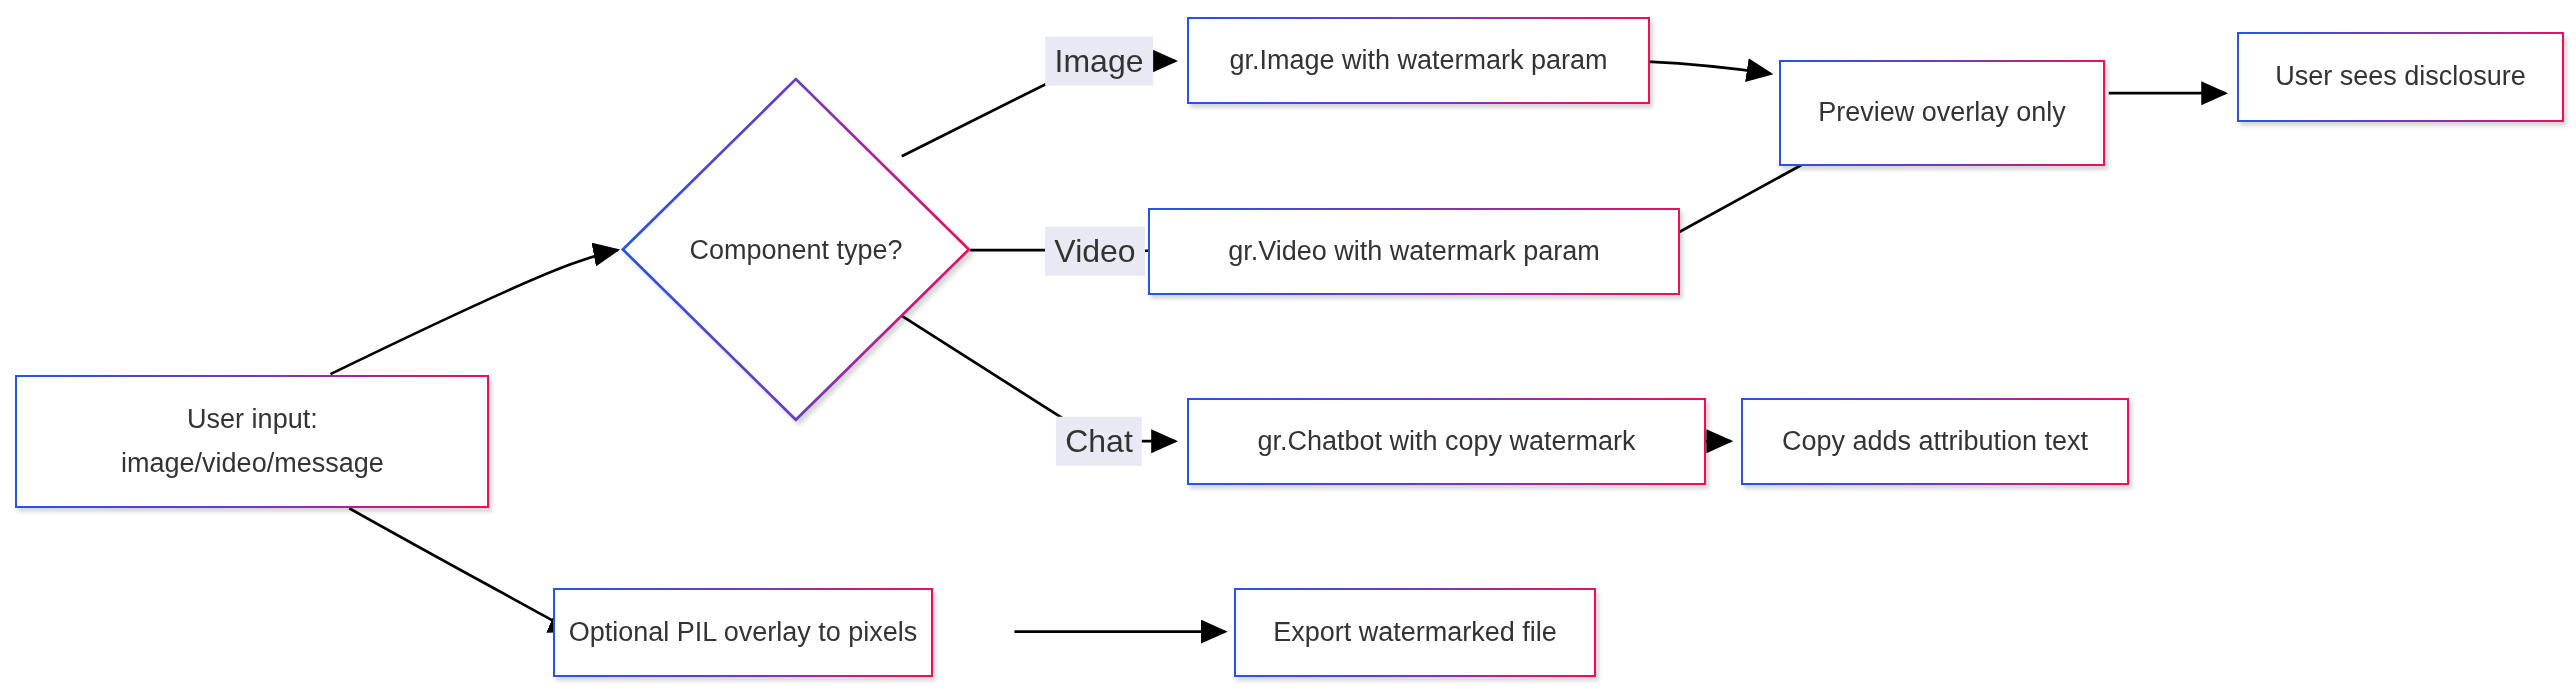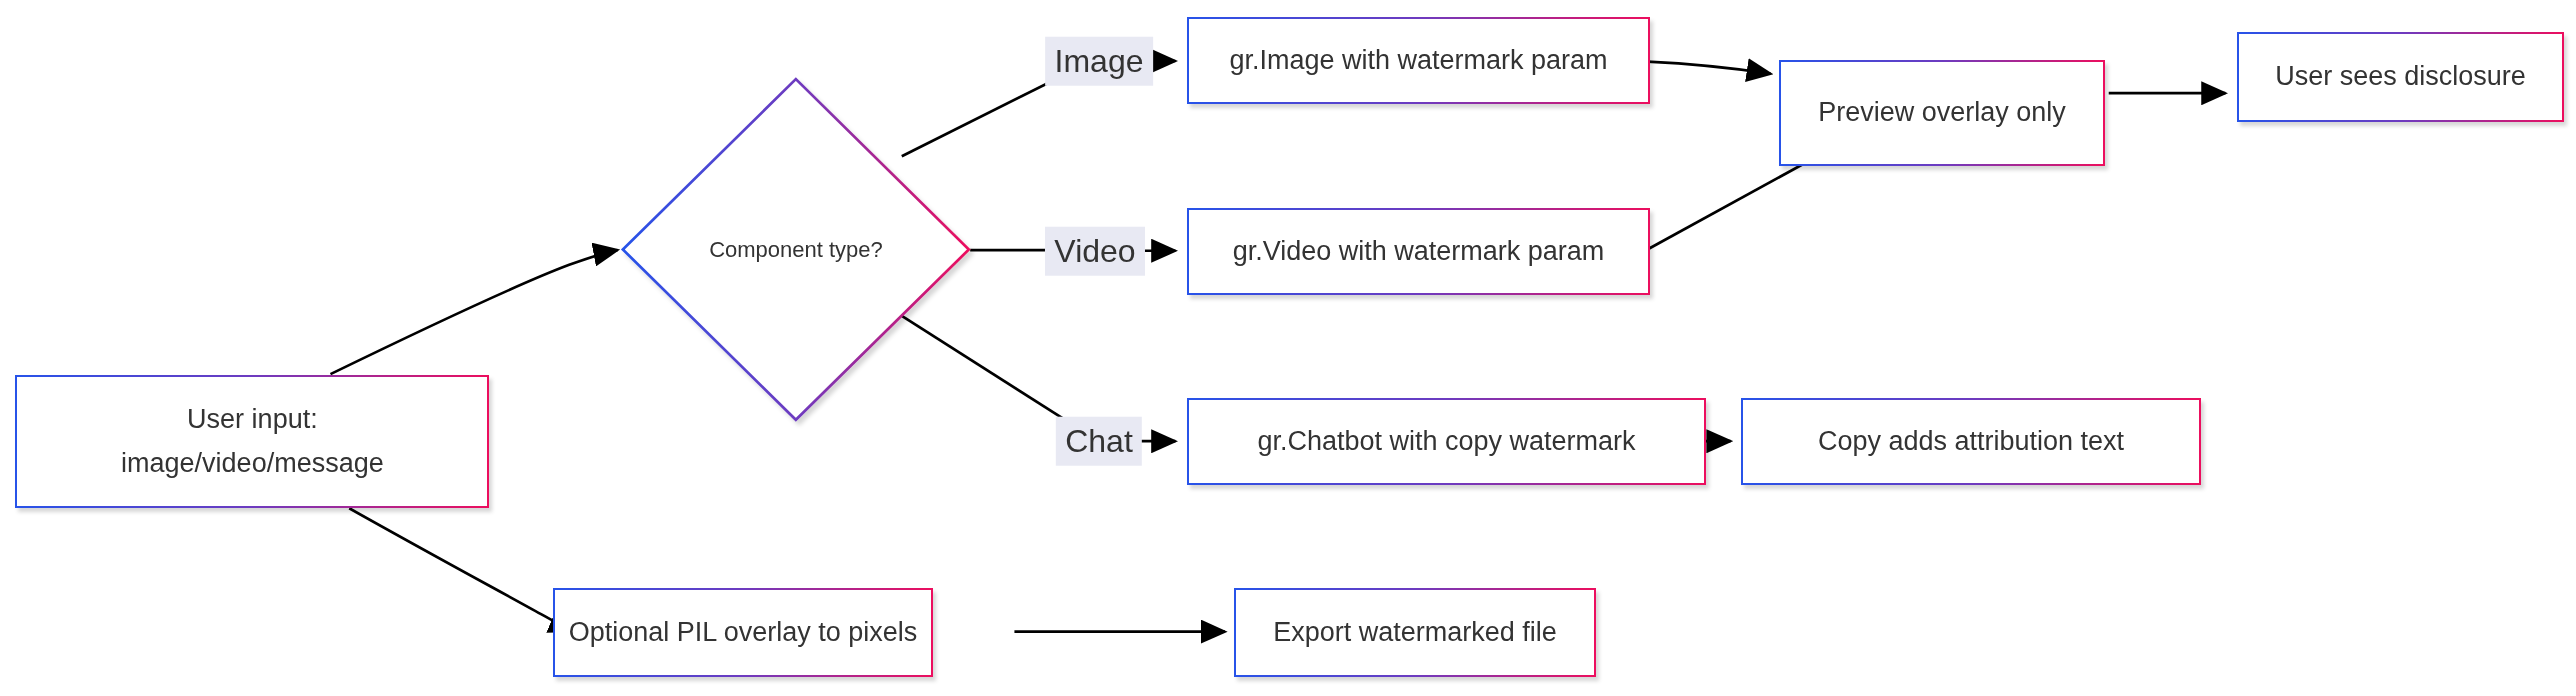--- a/index.html
+++ b/index.html
@@ -30,21 +30,21 @@
     border-image:linear-gradient(90deg,var(--g-start) 0%,var(--g-mid) 50%,var(--g-end) 100%) 1;
     box-shadow:3.4px 4px 4px rgba(0,0,0,0.16);
     font-size:27px;line-height:1.6;
     text-align:center;
     white-space:pre-line;
     box-sizing:border-box;
   }
   .diamond-label{
     position:absolute;
     display:flex;align-items:center;justify-content:center;
-    font-size:22px;text-align:center;
+    font-size:27px;text-align:center;
     background:transparent;
   }
   .edge-label{
     position:absolute;
     transform:translate(-50%,-50%);
     background:var(--label-bg);
     padding:6.7px 9.4px;
     font-size:32px;line-height:1.1;
     white-space:nowrap;
   }
@@ -91,37 +91,37 @@
 
   <div class="node" style="left:15.4px;top:375px;width:474px;height:133px">
     <span>User input:
 image/video/message</span>
   </div>
 
   <div class="node" style="left:1187px;top:17.4px;width:463px;height:87px">
     <span>gr.Image with watermark param</span>
   </div>
 
-  <div class="node" style="left:1187px;top:208px;width:463px;height:87px">
+  <div class="node" style="left:1148px;top:208px;width:532px;height:87px">
     <span>gr.Video with watermark param</span>
   </div>
 
   <div class="node" style="left:1187px;top:398px;width:519px;height:87px">
     <span>gr.Chatbot with copy watermark</span>
   </div>
 
   <div class="node" style="left:1779px;top:60px;width:326px;height:106px">
     <span>Preview overlay only</span>
   </div>
 
   <div class="node" style="left:2237px;top:32px;width:327px;height:90px">
     <span>User sees disclosure</span>
   </div>
 
-  <div class="node" style="left:1741px;top:398px;width:460px;height:87px">
+  <div class="node" style="left:1741px;top:398px;width:388px;height:87px">
     <span>Copy adds attribution text</span>
   </div>
 
   <div class="node" style="left:553px;top:588px;width:380px;height:89px">
     <span>Optional PIL overlay to pixels</span>
   </div>
 
   <div class="node" style="left:1234px;top:588px;width:362px;height:89px">
     <span>Export watermarked file</span>
   </div>

